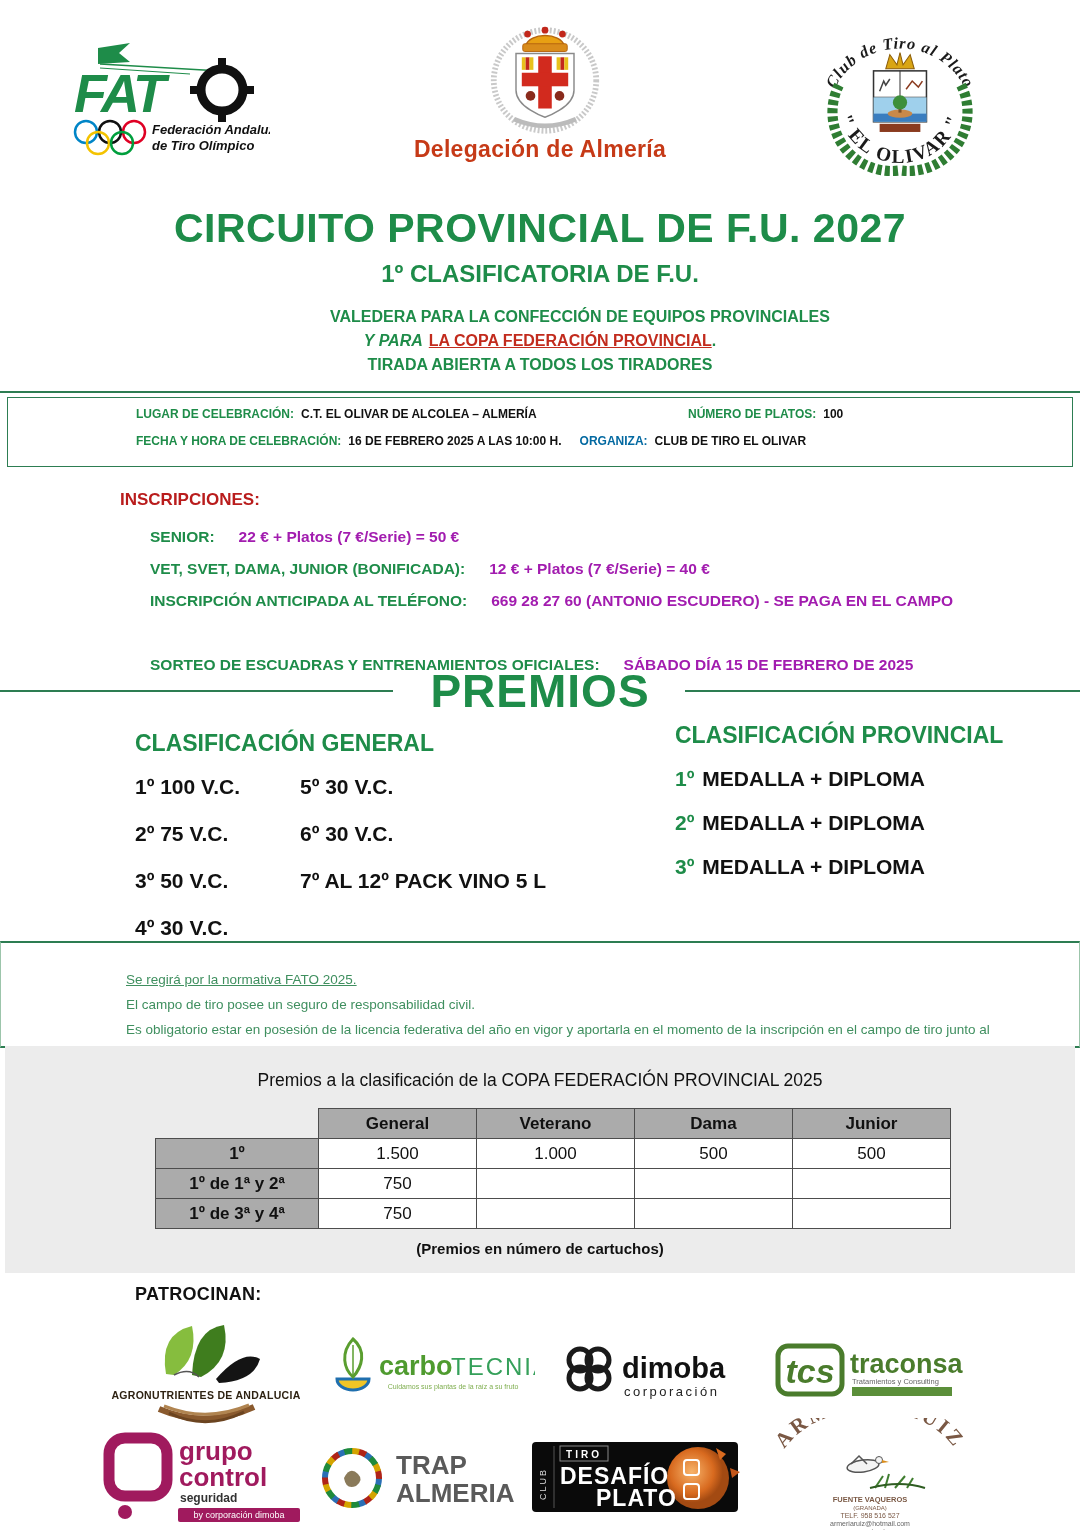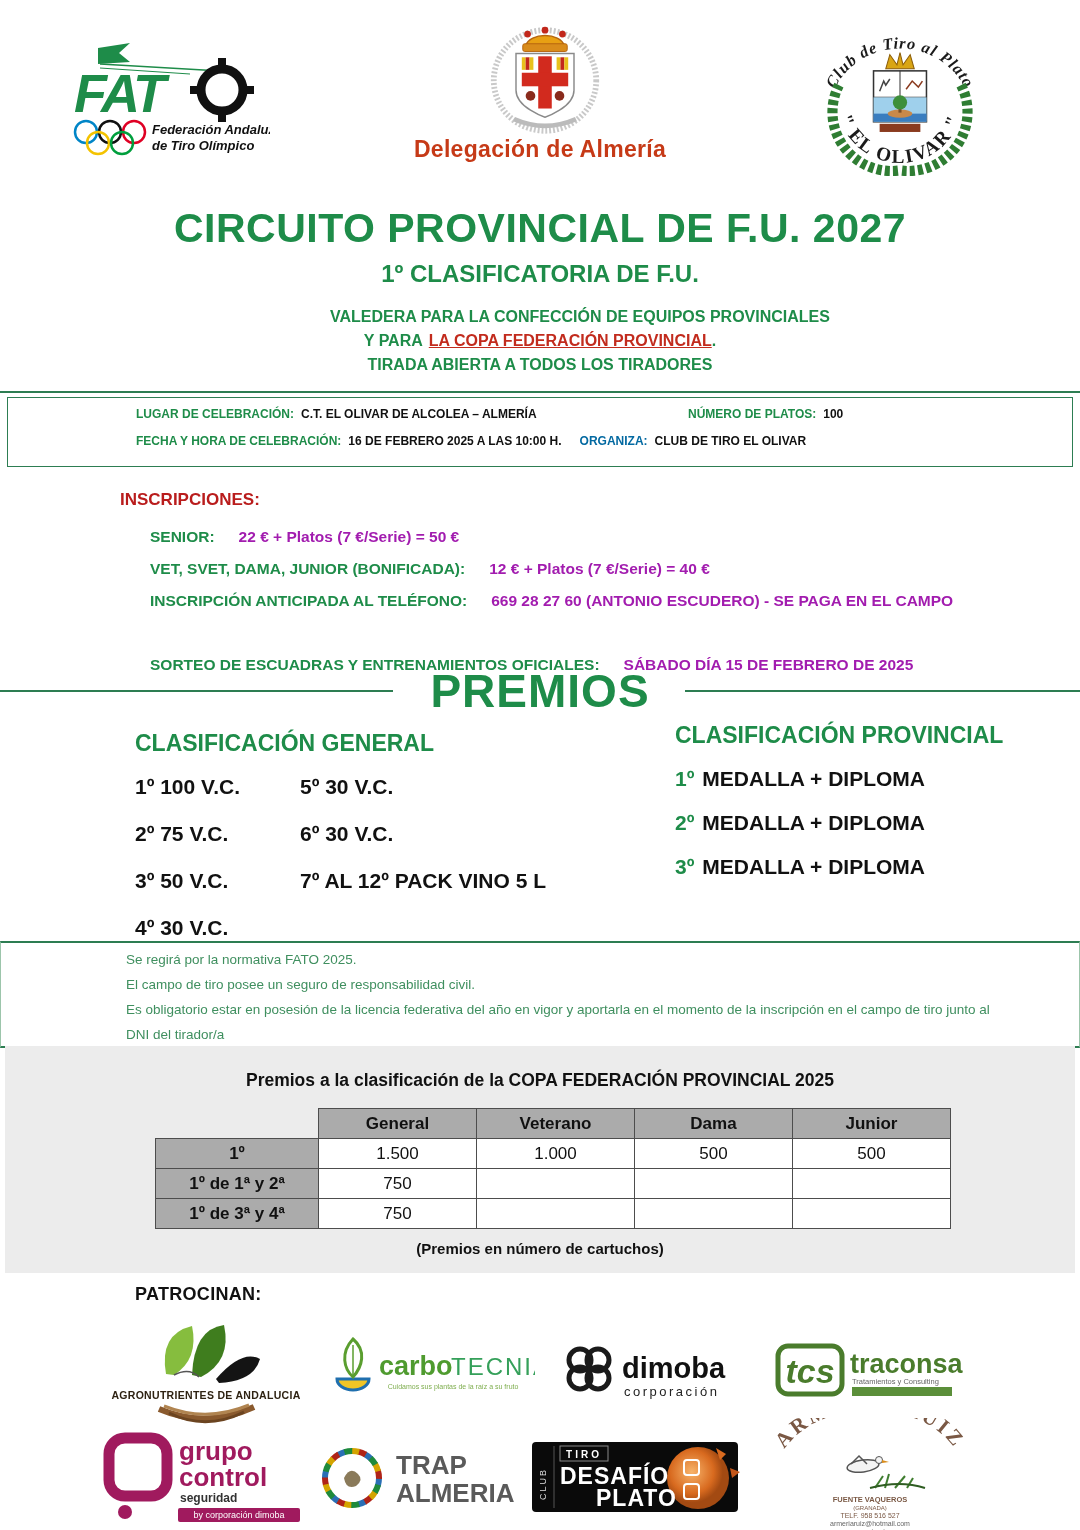--- a/index.html
+++ b/index.html
@@ -8,21 +8,21 @@
   .abs{position:absolute;}
   .ctr{width:100%;text-align:center;}
   
   #deleg{top:136px;font-size:23px;font-weight:bold;color:#c63a17;letter-spacing:.3px;}
   
   #title-main{top:205px;font-size:41px;font-weight:bold;color:#1e8c49;letter-spacing:.5px;}
   #title-sub{top:260px;font-size:24px;font-weight:bold;color:#1e8c49;}
   .tagline{font-size:16px;font-weight:bold;color:#1e8c49;}
   #tag1{top:308px;padding-left:40px;} #tag2{top:332px;} #tag3{top:356px;}
   #tag2 .red-link{color:#c22b1d;text-decoration:underline;}
-  #tag2 .pre{margin-right:6px;}
+  #tag2 .pre{margin-right:6px;font-style:italic;}
   
   #venue-line{top:391px;left:0;width:1080px;height:2px;background:#2d7d52;}
   #venue-box{top:397px;left:7px;width:1064px;height:68px;border:1px solid #2d7d52;}
   .vrow{position:absolute;white-space:nowrap;font-size:12px;font-weight:bold;}
   .vrow .lbl{color:#1e8c49;}
   .vrow .val{color:#111;margin-left:7px;}
   .vrow .lbl2{color:#0369a1;margin-left:18px;}
   #vrow1{left:128px;top:9px;} #vrow1b{left:680px;top:9px;} #vrow2{left:128px;top:36px;}
   
   #insc-head{left:120px;top:490px;font-size:17px;font-weight:bold;color:#b91c1c;}
@@ -37,24 +37,24 @@
   #cls-gen h3,#cls-prov h3{margin:0 0 18px 0;font-size:23px;color:#1e8c49;font-weight:bold;}
   #gen-grid{display:grid;grid-template-columns:165px auto;}
   #gen-grid .cell{height:47px;font-size:21px;font-weight:bold;color:#111;white-space:nowrap;}
   #cls-prov{left:675px;top:722px;width:380px;}
   .prov-item{height:44px;font-size:21px;font-weight:bold;white-space:nowrap;}
   .prov-item .ord{color:#1e8c49;margin-right:8px;}
   
   #rules-box{top:941px;left:0;width:1078px;height:103px;border-top:2px solid #2d7d52;
              border-bottom:2px solid #2d7d52;border-left:1px solid #9cc5ab;border-right:1px solid #9cc5ab;}
   #rules-box .rline{margin:0;padding:0 0 0 125px;font-size:13.5px;color:#3f8f5f;line-height:25px;max-width:880px;}
-  #rules-box .first{padding-top:4px;}
+  #rules-box .first{padding-top:24px;text-decoration:underline;}
   
   #gray-panel{top:1046px;left:5px;width:1070px;height:227px;background:#ececec;}
-  #copa-title{top:24px;font-size:17.5px;font-weight:bold;color:#111;}
+  #copa-title{top:24px;font-size:17.5px;font-weight:normal;color:#111;}
   #copa-table{position:absolute;left:150px;top:62px;border-collapse:collapse;}
   #copa-table td,#copa-table th{border:1px solid #4d4d4d;height:27px;font-size:17px;text-align:center;vertical-align:middle;}
   #copa-table .blank{border:none;background:transparent;}
   #copa-table th{background:#ababab;font-weight:bold;width:155px;color:#111;}
   #copa-table .rowlbl{background:#ababab;font-weight:bold;width:160px;}
   #copa-table td.val{background:#fff;font-weight:normal;}
   #copa-caption{top:194px;font-size:15px;font-weight:bold;color:#111;}
   
   #patro-head{left:135px;top:1284px;font-size:18px;font-weight:bold;color:#111;letter-spacing:.3px;}
   .sp-row{position:absolute;left:95px;width:890px;display:flex;}

